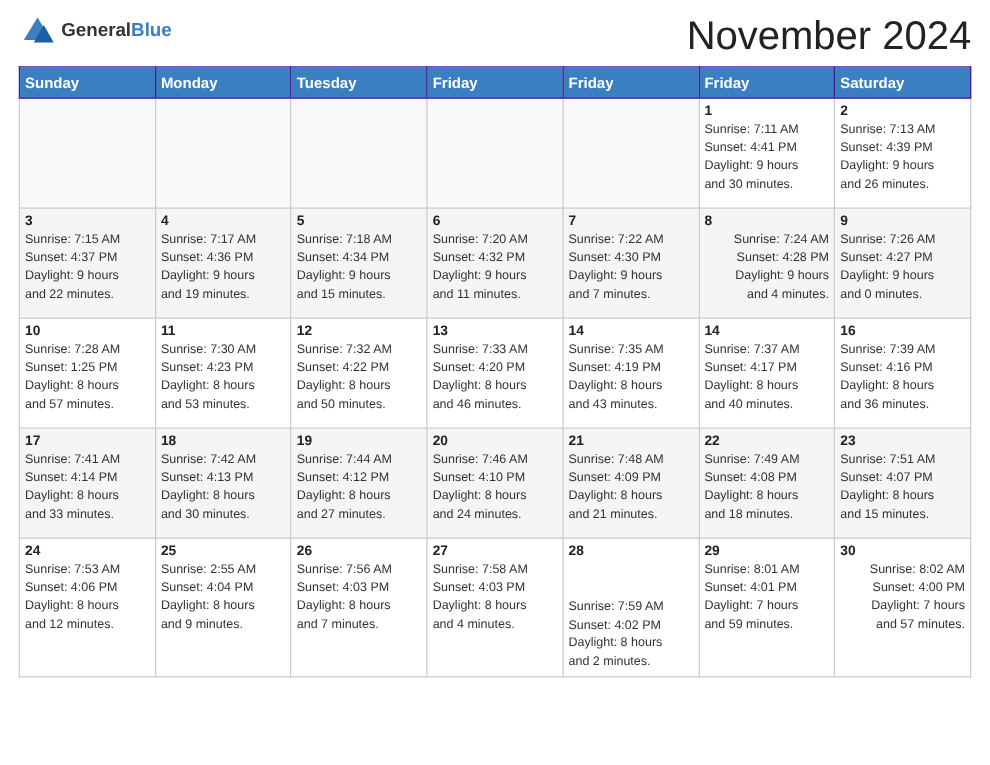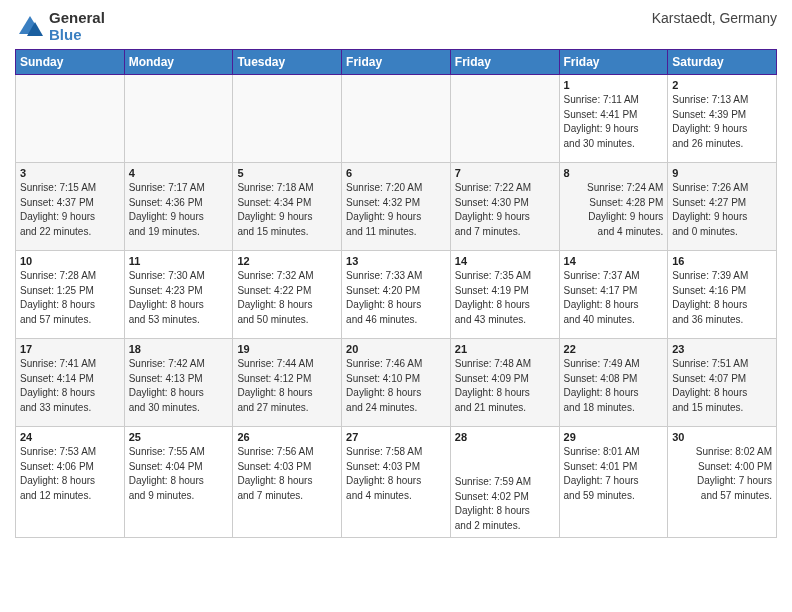--- a/index.html
+++ b/index.html
@@ -21,21 +21,20 @@
       align-items: flex-start;
       margin-bottom: 6px;
     }
     .logo {
       display: flex;
       align-items: center;
       gap: 4px;
     }
     .logo-text {
       display: flex;
-      flex-direction: column;
       line-height: 1.1;
     }
     .logo-general {
       font-size: 15px;
       font-weight: bold;
       color: #333;
     }
     .logo-blue {
       font-size: 15px;
       font-weight: bold;
@@ -111,21 +110,21 @@
       <svg class="logo-icon" viewBox="0 0 30 30">
         <polygon points="15,4 26,22 4,22" fill="#3a7fc1"></polygon>
         <polygon points="20,10 28,24 12,24" fill="#1a5fa0"></polygon>
       </svg>
       <div class="logo-text">
         <span class="logo-general">General</span>
         <span class="logo-blue">Blue</span>
       </div>
     </div>
     <div class="title-block">
-      <div class="location">Karstaedt, Germany</div>
+      <div class="month-title">November 2024</div>
     </div>
   </div>
 
   <table class="calendar">
     <thead>
       <tr>
       <th>Sunday</th>
           <th>Monday</th>
           <th>Tuesday</th>
           <th>Friday</th>
@@ -312,21 +311,21 @@
         <tr>
           <td>
             <span class="day-number">24</span>
             <div class="day-info" style="white-space: pre-line;">Sunrise: 7:53 AM
 Sunset: 4:06 PM
 Daylight: 8 hours
 and 12 minutes.</div>
           </td>
           <td>
             <span class="day-number">25</span>
-            <div class="day-info" style="white-space: pre-line;">Sunrise: 7:55 AM
+            <div class="day-info" style="white-space: pre-line;">Sunrise: 2:55 AM
 Sunset: 4:04 PM
 Daylight: 8 hours
 and 9 minutes.</div>
           </td>
           <td>
             <span class="day-number">26</span>
             <div class="day-info" style="white-space: pre-line;">Sunrise: 7:56 AM
 Sunset: 4:03 PM
 Daylight: 8 hours
 and 7 minutes.</div>

